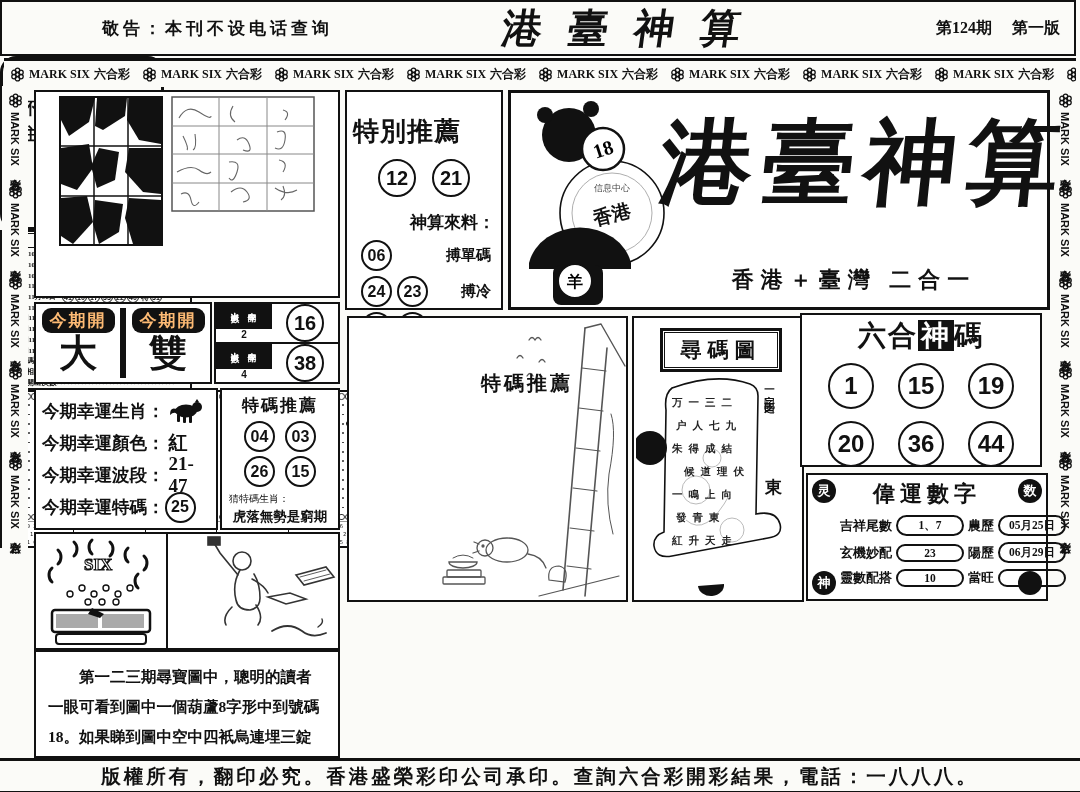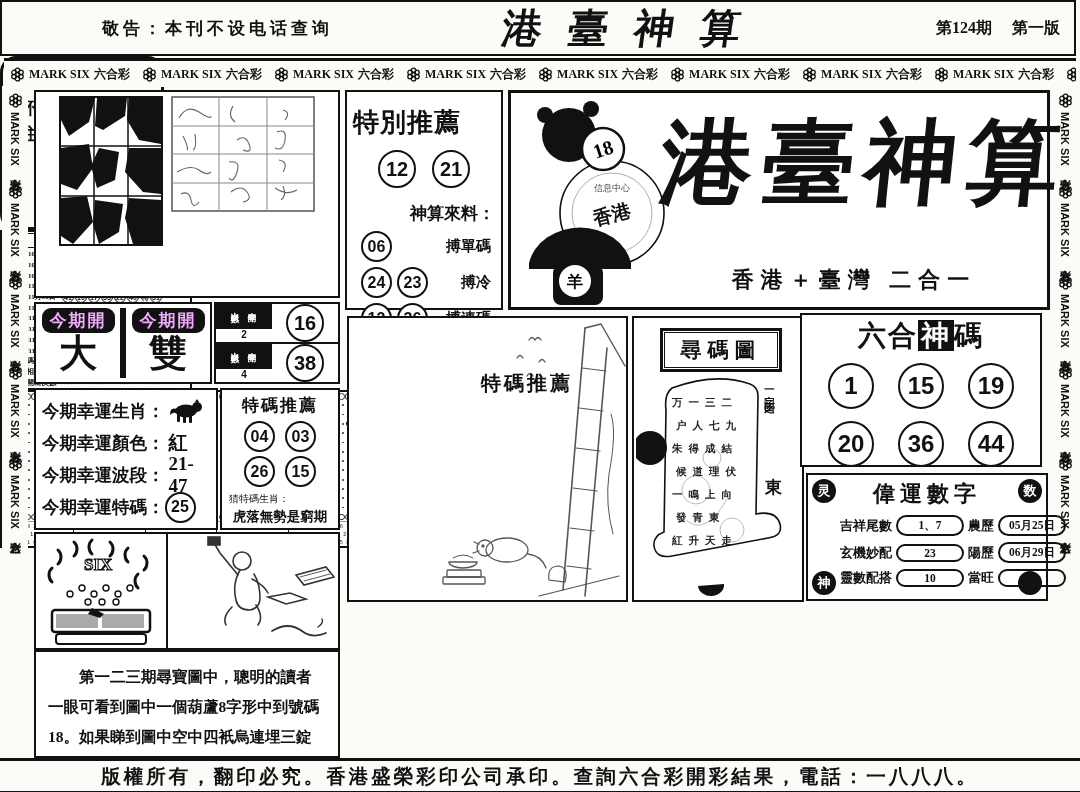--- a/index.html
+++ b/index.html
@@ -25,21 +25,21 @@
   .c-md{width:38px;height:38px;font-size:20px;}
   .c-sm{width:31px;height:31px;font-size:16px;}
   .c-xs{width:12px;height:12px;font-size:7px;border-width:1px;}
   
   #puzzle{left:34px;top:90px;width:306px;height:208px;padding:4px;}
   #puzzle h2{margin:2px 0 6px;text-align:center;font-size:27px;letter-spacing:10px;font-family:"Liberation Serif",serif;}
   #puzzle .art{display:flex;gap:8px;justify-content:center;}
   
   #draw{left:34px;top:302px;width:178px;height:82px;display:flex;}
   .draw-half{flex:1;display:flex;flex-direction:column;align-items:center;padding-top:4px;}
-  .draw-tag{background:#111;color:#f0abfc;font-weight:bold;font-size:17px;border-radius:9px;padding:1px 8px;letter-spacing:2px;white-space:nowrap;}
+  .draw-tag{background:#111;color:#fdba74;font-weight:bold;font-size:17px;border-radius:9px;padding:1px 8px;letter-spacing:2px;white-space:nowrap;}
   .draw-val{font-size:38px;font-weight:bold;font-family:"Liberation Serif",serif;line-height:1.1;}
   .draw-div{width:6px;background:#111;margin:4px 0;}
   #stats{left:214px;top:302px;width:126px;height:82px;display:flex;flex-direction:column;}
   .stat-row{flex:1;display:flex;align-items:center;border-bottom:2px solid #111;}
   .stat-row:last-child{border-bottom:none;}
   .stat-head{width:56px;height:100%;display:flex;flex-direction:column;}
   .stat-black{flex:1;background:#111;color:#fff;display:flex;justify-content:center;gap:5px;padding-top:1px;}
   .stat-black span{writing-mode:vertical-rl;font-size:8.5px;font-weight:bold;letter-spacing:1px;}
   .stat-count{height:13px;text-align:center;font-size:10px;font-weight:bold;border-top:1px solid #111;}
   .stat-num{flex:1;display:flex;justify-content:center;}
@@ -55,21 +55,21 @@
   #sc-hint{font-size:13.5px;font-weight:bold;font-family:"Liberation Serif",serif;white-space:nowrap;}
   
   #artbox{left:34px;top:532px;width:306px;height:118px;display:flex;}
   #art-six{width:130px;border-right:2px solid #111;display:flex;align-items:center;justify-content:center;}
   #art-farmer{flex:1;display:flex;align-items:center;justify-content:center;}
   
   #treasure{left:34px;top:650px;width:306px;height:108px;padding:10px 12px;font-family:"Liberation Serif",serif;font-size:15.5px;line-height:1.95;font-weight:bold;}
   #treasure p{margin:0;text-indent:2em;}
   
   #sprec{left:345px;top:90px;width:158px;height:220px;padding:6px 6px;}
-  #sprec h2{margin:7px 0 10px;font-size:26px;letter-spacing:1px;font-family:"Liberation Serif",serif;}
+  #sprec h2{margin:16px 0 10px;font-size:26px;letter-spacing:1px;font-family:"Liberation Serif",serif;}
   #sprec-top{display:flex;justify-content:center;gap:16px;margin:8px 0 14px;}
   #sprec-src{font-size:17px;font-weight:bold;font-family:"Liberation Serif",serif;margin:2px 0 6px;text-align:right;}
   .sr-row{display:flex;align-items:center;gap:5px;margin:5px 0 5px 8px;}
   .sr-row .lab{font-size:15px;font-weight:bold;font-family:"Liberation Serif",serif;margin-left:auto;margin-right:4px;white-space:nowrap;}
   
   #mast{left:508px;top:90px;width:542px;height:220px;border-width:3px;}
   #mast-art{position:absolute;left:6px;top:2px;}
   #mast-title{position:absolute;left:150px;top:0px;width:386px;text-align:center;font-family:"DejaVu Serif",serif;font-weight:bold;font-size:92px;letter-spacing:10px;transform:skewX(-6deg);white-space:nowrap;line-height:1.5;}
   #mast-sub{position:absolute;left:150px;top:172px;width:386px;text-align:center;font-size:22px;font-weight:bold;letter-spacing:7px;font-family:"Liberation Serif",serif;white-space:nowrap;}
   
@@ -699,21 +699,21 @@
             <circle cx="60" cy="120" r="14"></circle>
             <circle cx="96" cy="160" r="12"></circle>
             <circle cx="76" cy="88" r="9"></circle>
             <path d="M50,150 q20,18 44,-26"></path>
           </g>
       </svg>
 
     <span class="poemline" style="left: 36px; top: 26px;">万一三二</span>
         <span class="poemline" style="left: 40px; top: 49px;">户人七九</span>
         <span class="poemline" style="left: 36px; top: 72px;">朱得成結</span>
-        <span class="poemline" style="left: 40px; top: 95px;">候道理伏</span>
+        <span class="poemline" style="left: 48px; top: 95px;">候道理伏</span>
         <span class="poemline" style="left: 36px; top: 118px;">一鳴上向</span>
         <span class="poemline" style="left: 40px; top: 141px;">發青東</span>
         <span class="poemline" style="left: 36px; top: 164px;">紅升天走</span>
       </div>
     <span id="seek-col">一字記之曰：</span>
     <span id="seek-east">東</span>
   </div>
 
   <div id="sixcodes" class="box">
     <h2><span>六合</span><span class="inv">神</span><span>碼</span></h2>

